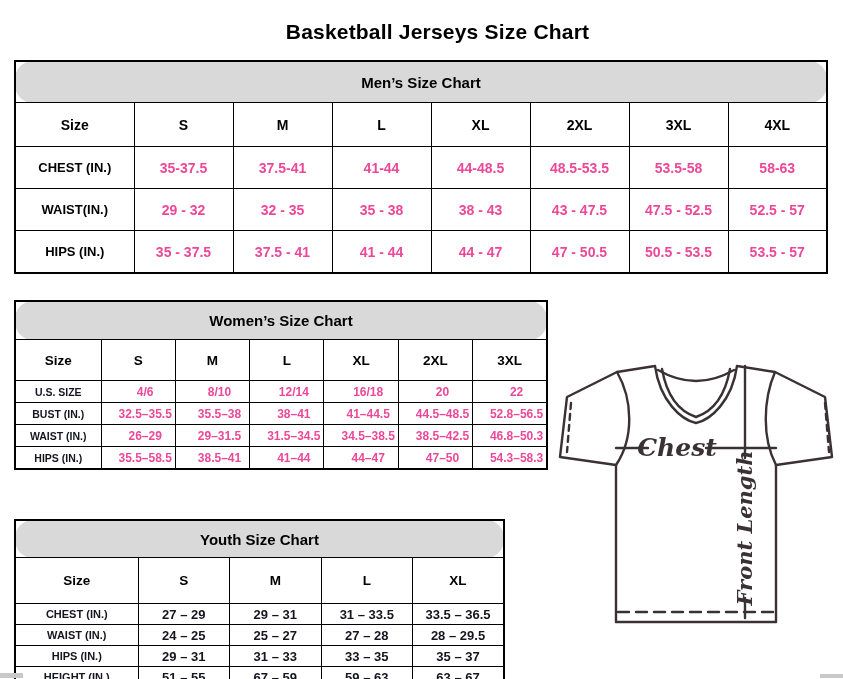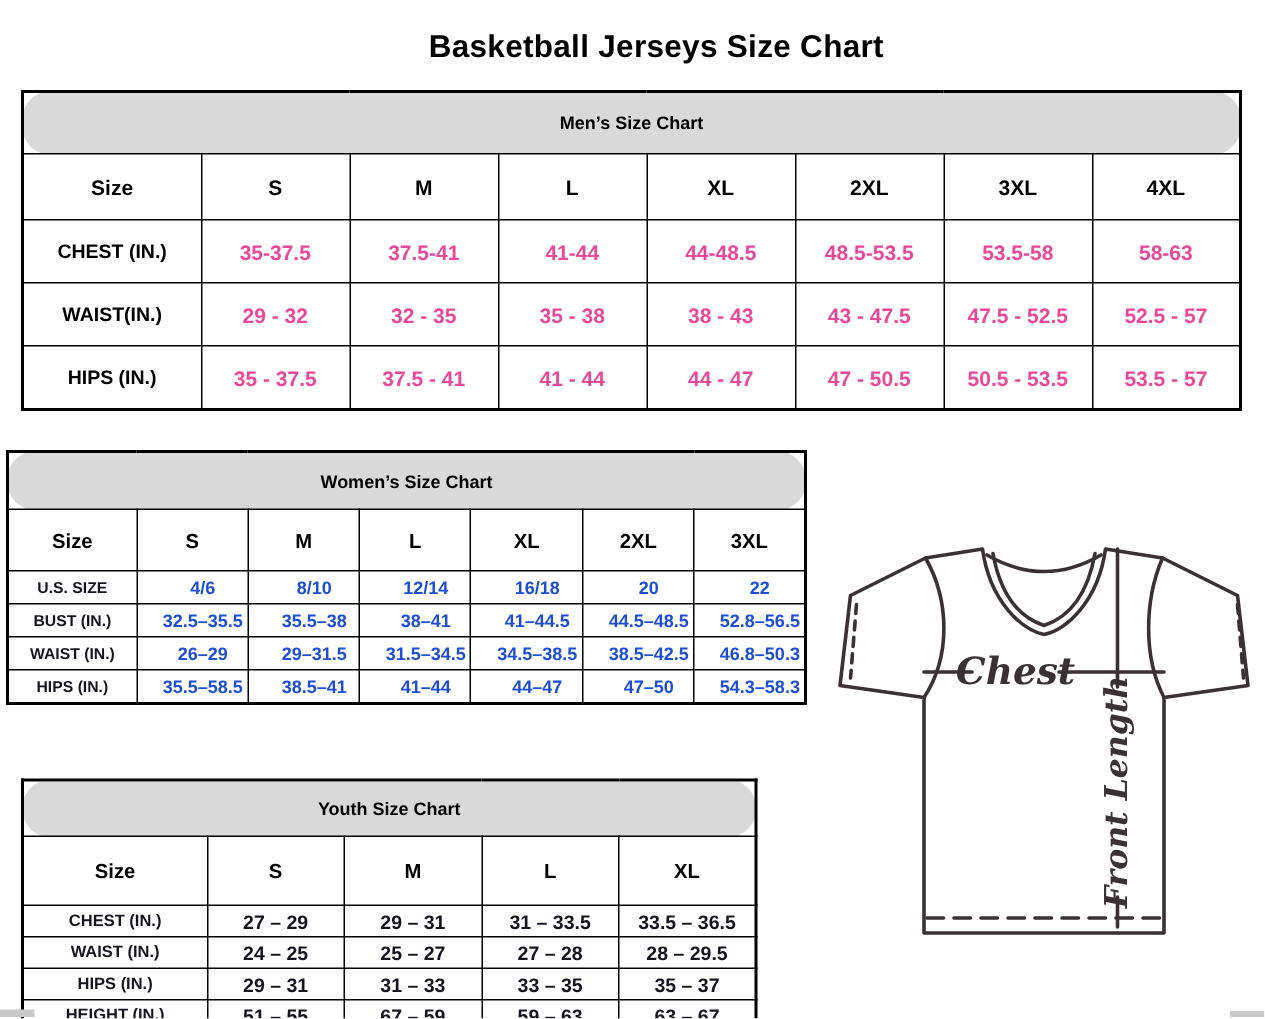--- a/index.html
+++ b/index.html
@@ -6,51 +6,51 @@
   #canvas{
     position:relative;width:843px;height:679px;background:#ffffff;
     font-family:"Liberation Sans","DejaVu Sans",sans-serif;overflow:hidden;
   }
   .page-title{
     position:absolute;top:4px;left:0;width:843px;text-align:center;
     font-size:21px;font-weight:bold;color:#000;margin:16px;letter-spacing:0.2px;
   }
   .tbl-wrap{position:absolute;}
   #wrap-men{left:14px;top:60px;}
-  #wrap-women{left:4px;top:300px;}
+  #wrap-women{left:14px;top:300px;}
   #wrap-youth{left:14px;top:495px;margin-top:24px;}
   table.size-table{
     border-collapse:collapse;table-layout:fixed;background:#fff;
     border:2px solid #000;
   }
   .tbl-men{width:814px;}
   .tbl-women{width:534px;}
   .tbl-youth{width:491px;}
   table.size-table th, table.size-table td{
     border:1px solid #000;text-align:center;vertical-align:middle;
     padding:0 2px;overflow:hidden;white-space:nowrap;
   }
   .tbl-title{
-    background:#d9d9d9;font-weight:bold;font-size:12px;color:#000;
+    background:#d9d9d9;font-weight:bold;font-size:15px;color:#000;
     border-bottom:2px solid #000;
     border-radius:18px;
   }
   .tbl-men .tbl-title{height:40px;}
   .tbl-women .tbl-title{height:37px;}
   .tbl-youth .tbl-title{height:36px;}
   .col-hdr{font-weight:bold;color:#000;}
   .tbl-men .col-hdr{height:43px;font-size:14px;}
   .tbl-women .col-hdr{height:40px;font-size:13.5px;}
   .tbl-youth .col-hdr{height:45px;font-size:13.5px;}
   .row-label{font-weight:bold;}
   .val-cell{font-weight:bold;}
   .tbl-men .row-label{font-size:13px;color:#000;height:41px;}
   .tbl-men .val-cell{font-size:14px;color:#ec4899;}
   .tbl-women .row-label{font-size:10.5px;color:#15151f;height:21px;}
-  .tbl-women .val-cell{font-size:12px;color:#1d4ed8;padding-left:16px;}
+  .tbl-women .val-cell{font-size:12px;color:#ec4899;padding-left:16px;}
   .tbl-youth .row-label{font-size:11px;color:#15151f;height:20px;}
   .tbl-youth .val-cell{font-size:13px;color:#15151f;}
   #jersey-diagram{position:absolute;left:558px;top:360px;}
   .corner-frag{position:absolute;background:#c9c9c9;}
   #frag-left{left:0;top:673px;width:23px;height:5px;}
   #frag-right{left:820px;top:674px;width:23px;height:4px;}
 </style>
 </head>
 <body>
 

